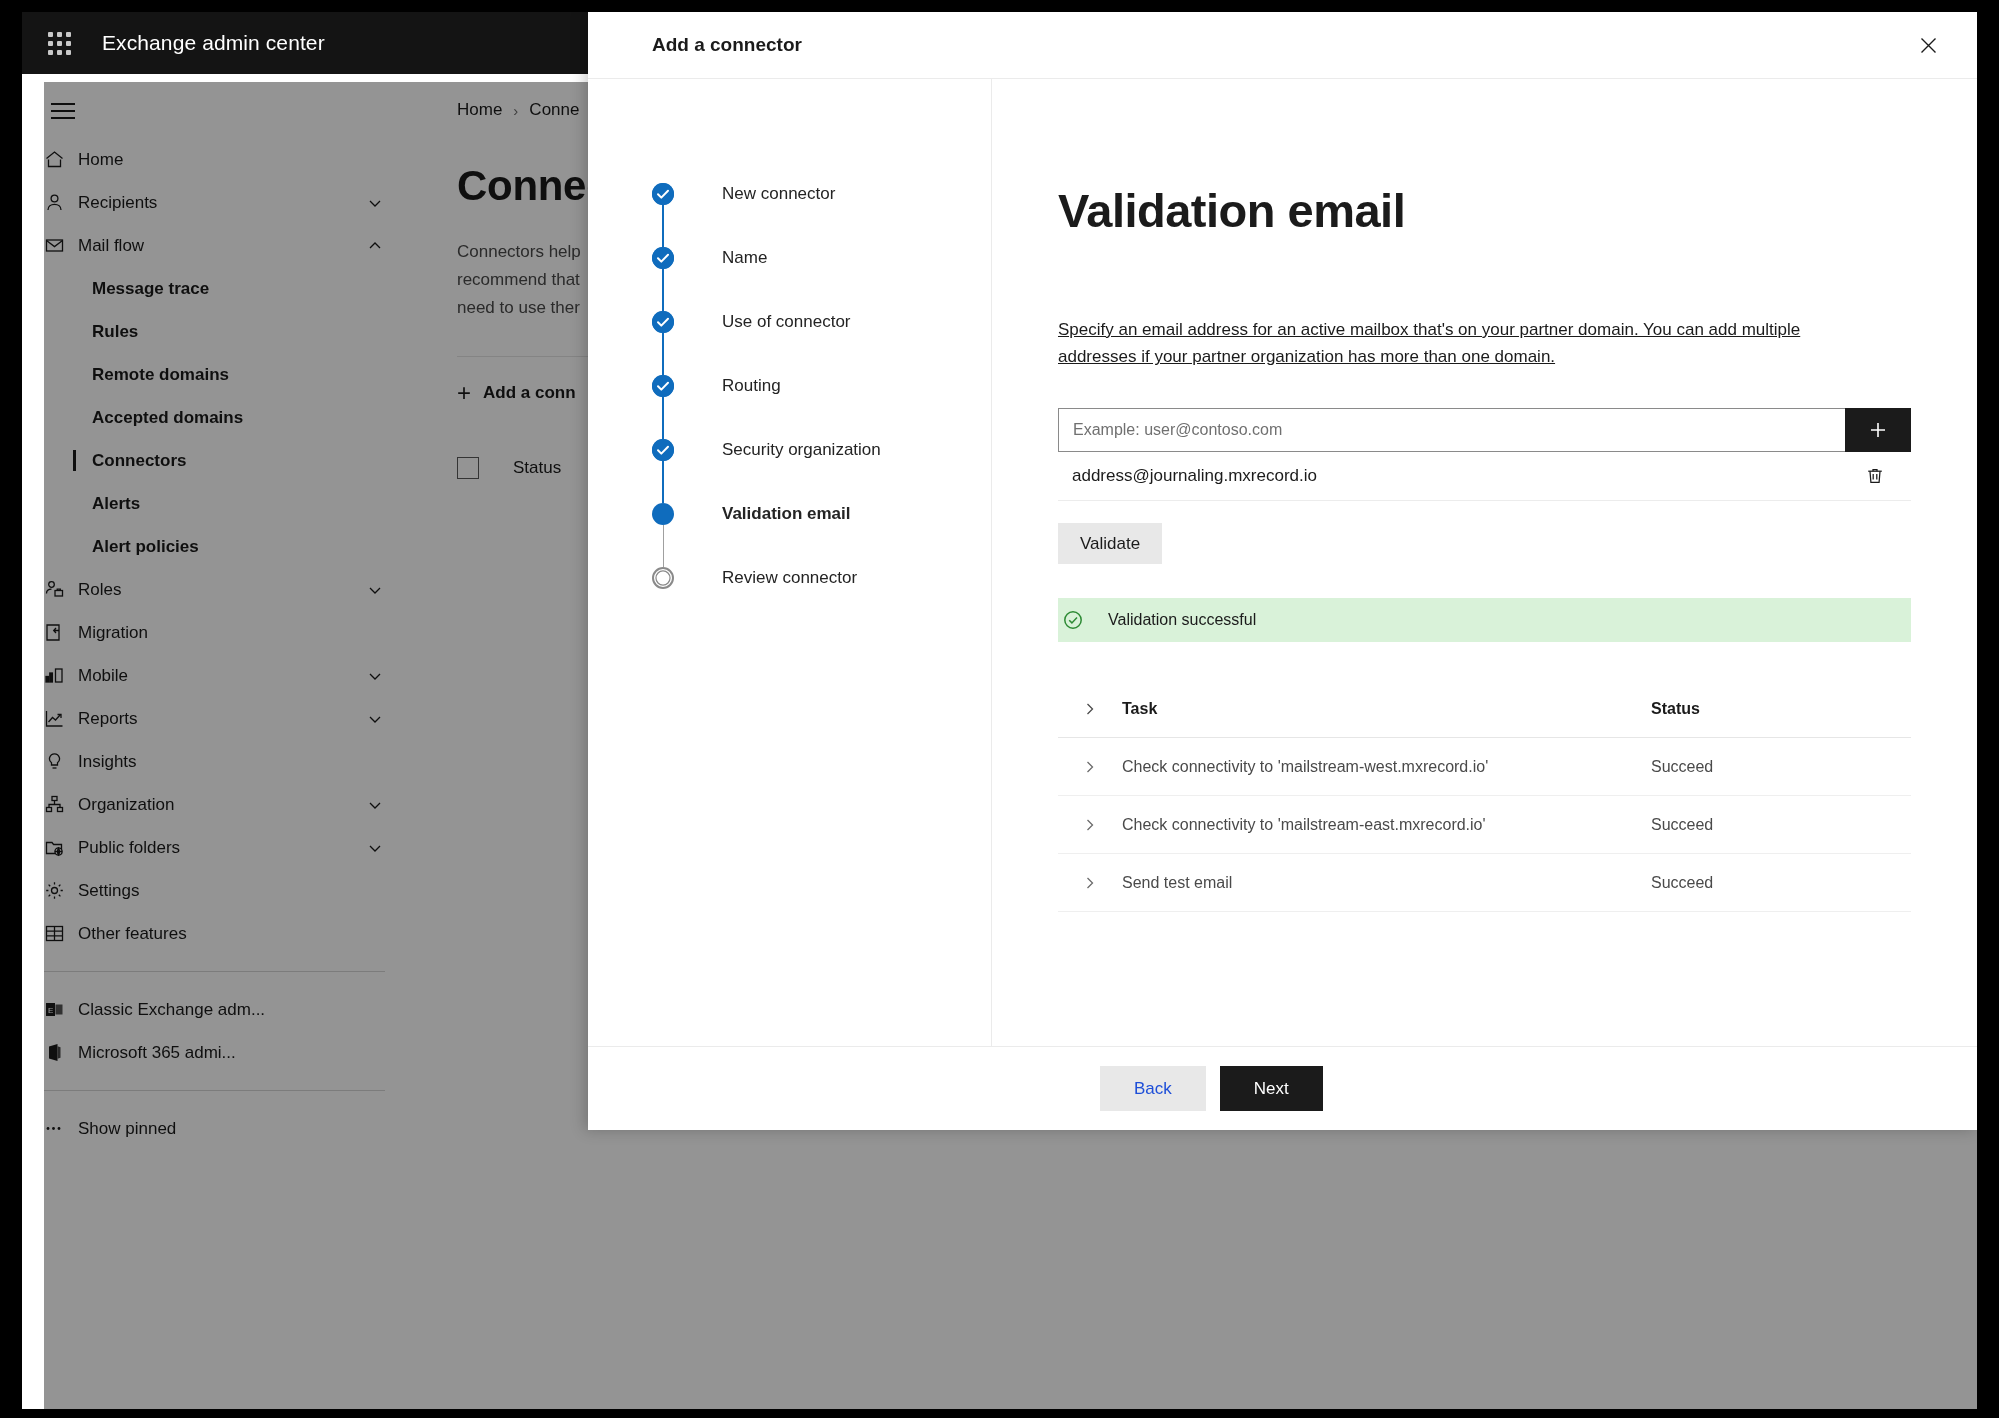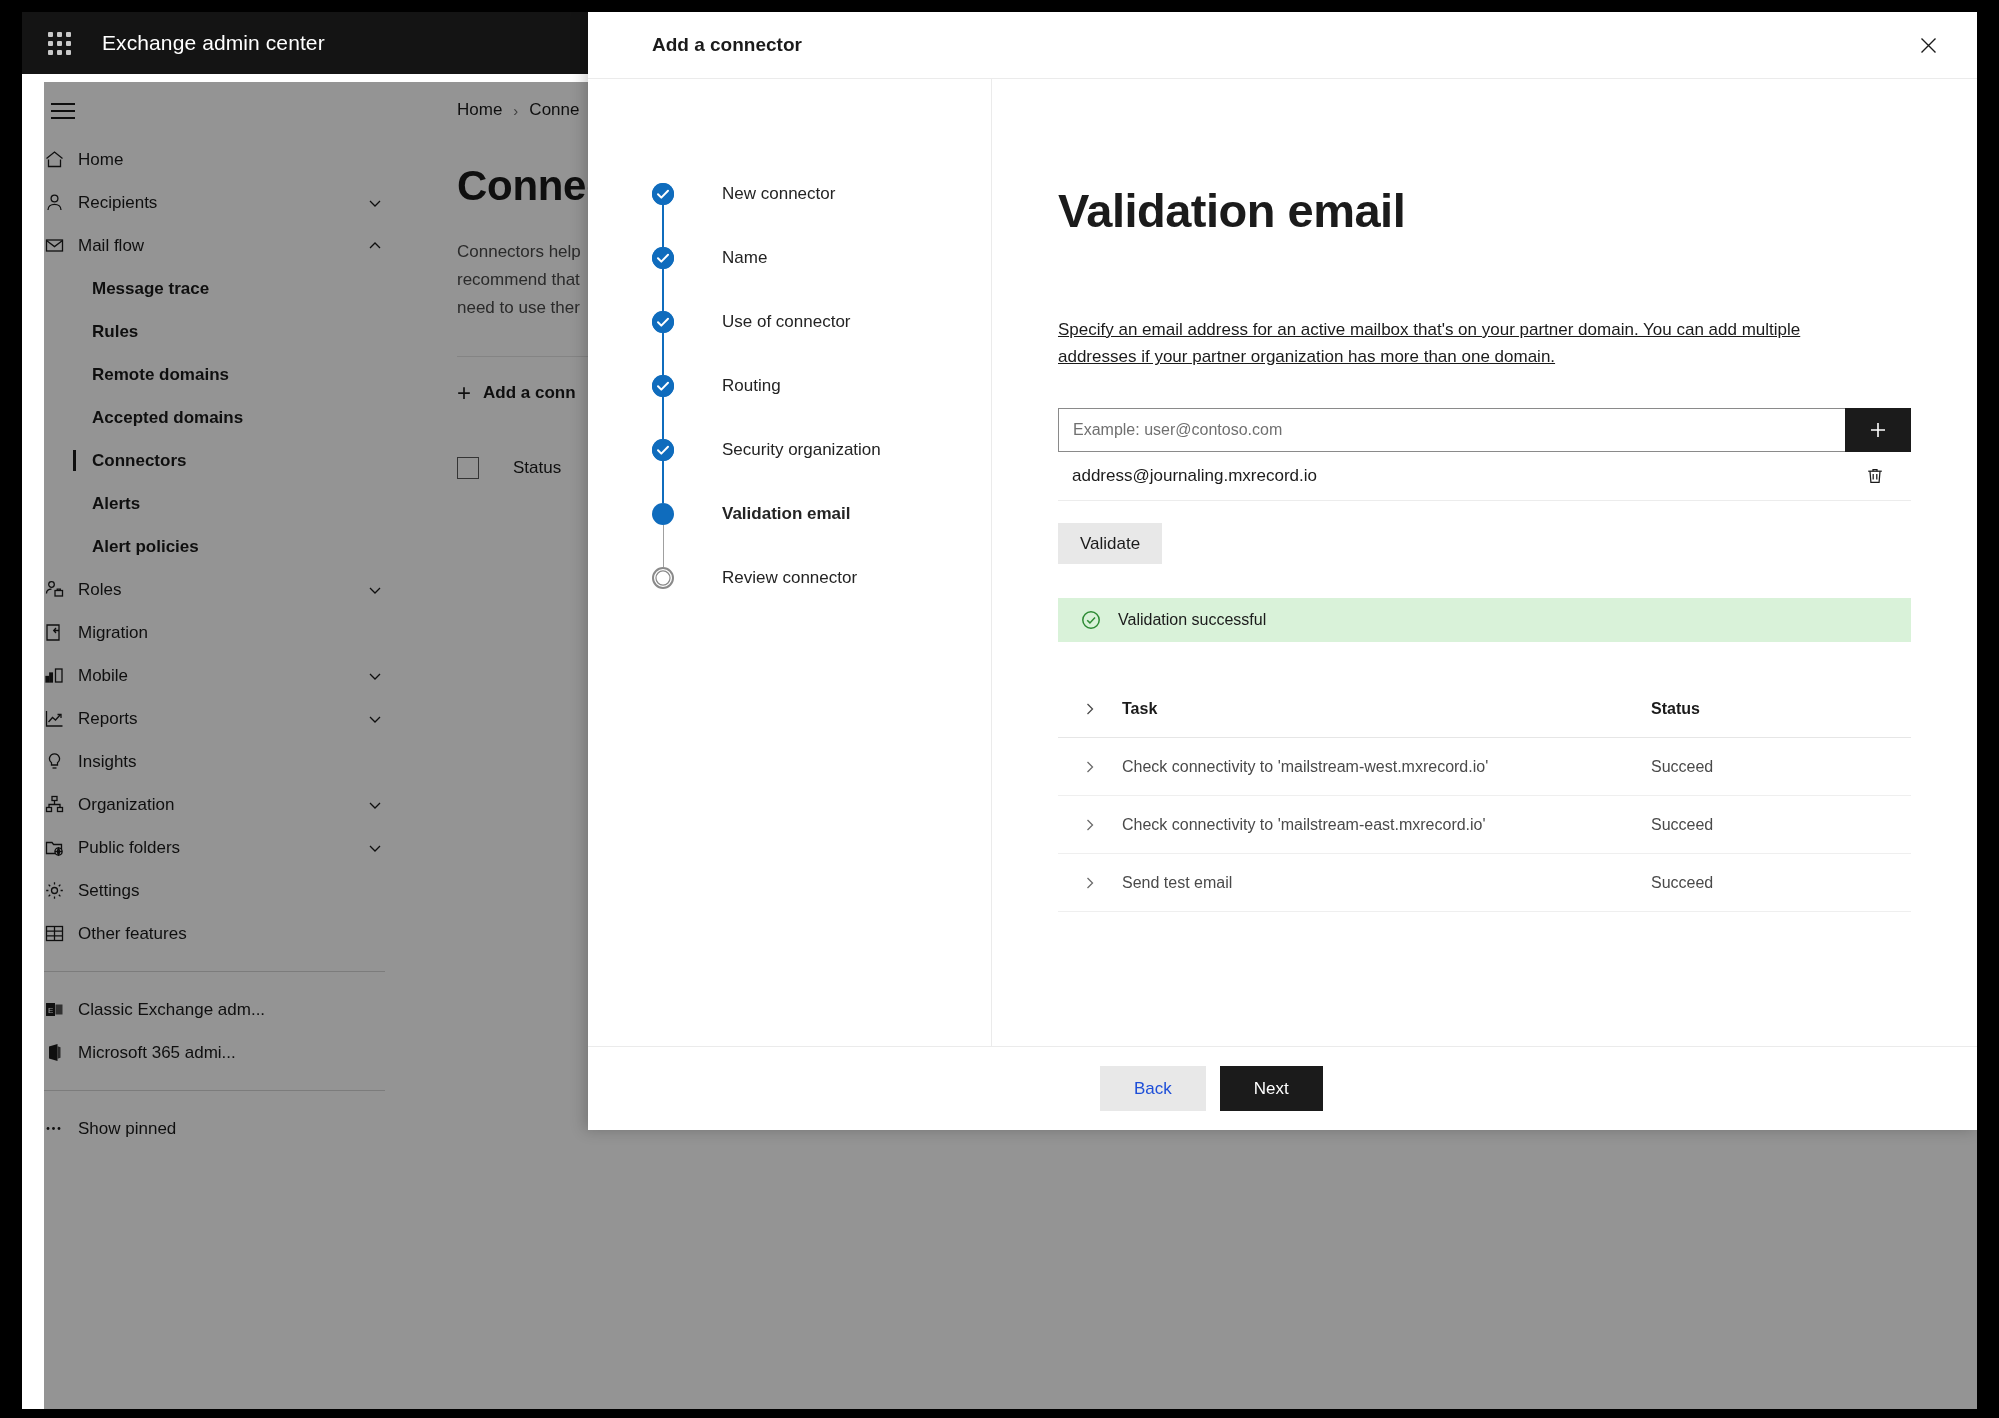--- a/index.html
+++ b/index.html
@@ -209,21 +209,21 @@
     margin-top: 22px;
     background:#e8e8e8; color:#1b1b1b;
     border:none; height: 41px; padding: 0 22px;
     font-size: 17px; font-family:"Liberation Sans", sans-serif;
     cursor:pointer;
   }
 
   #banner {
     margin-top: 34px; height: 44px;
     background:#d9f2d9; display:flex; align-items:center;
-    padding-left: 22px; gap: 16px;
+    padding-left: 4px; gap: 24px;
     font-size: 16px; color:#1b1b1b;
   }
   #banner .bico { display:flex; align-items:center; color:#2e8b35; }
 
   #tasktable { margin-top: 38px; }
   .trow {
     display:flex; align-items:center; height: 58px;
     border-bottom: 1px solid #efefef;
     font-size: 16px; color:#4a4a4a;
   }

